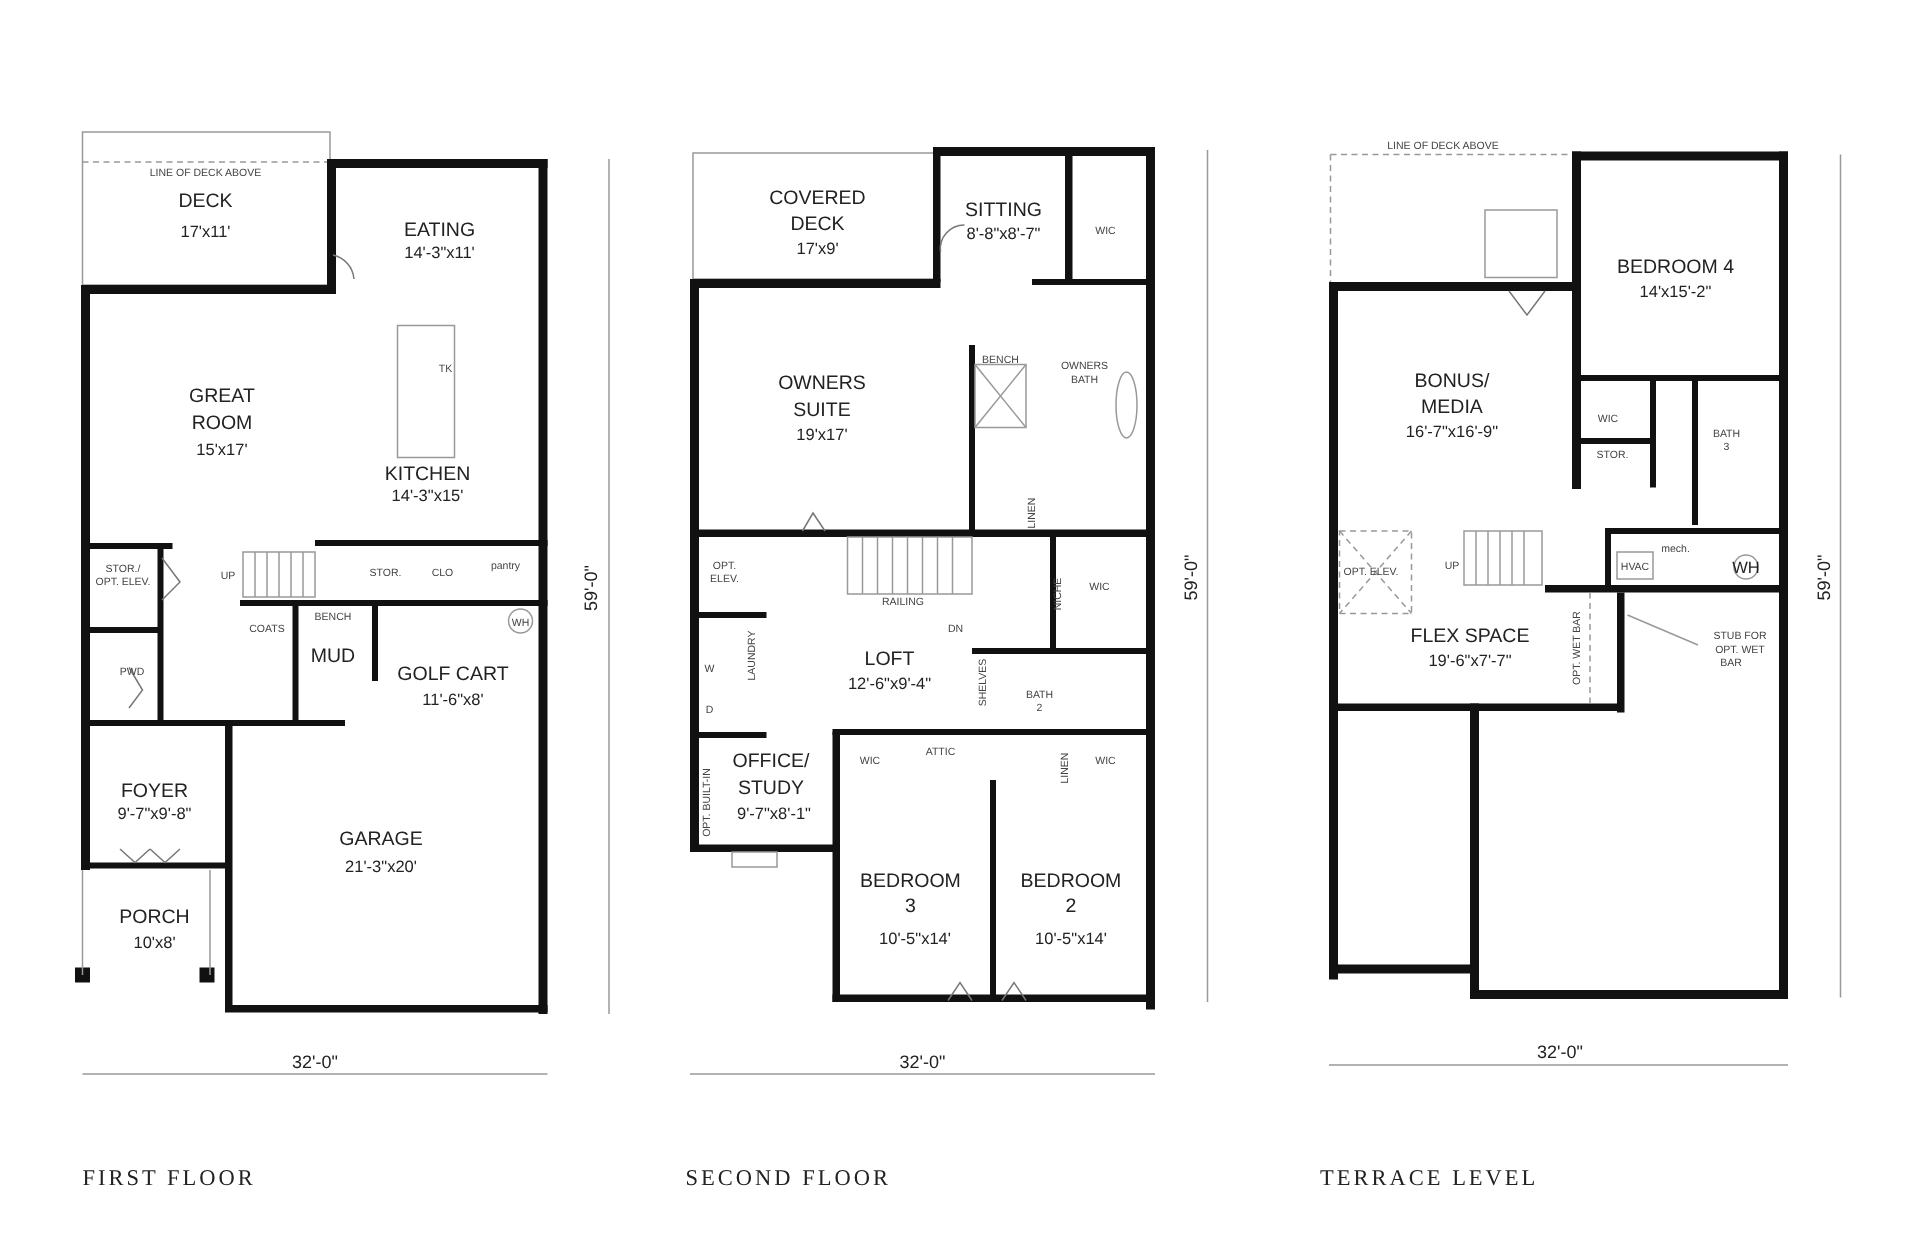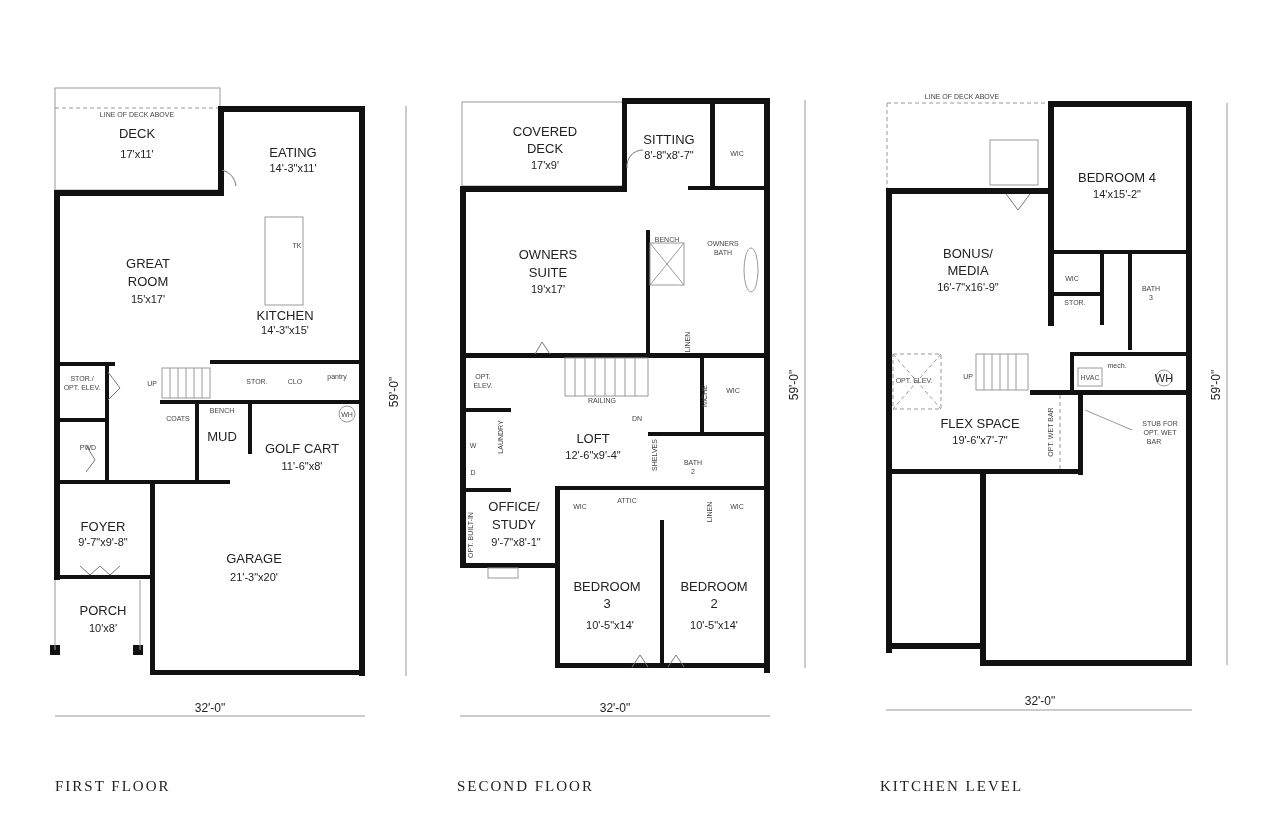--- a/index.html
+++ b/index.html
@@ -266,13 +266,13 @@
     <text class="lbl sm" x="1160" y="435">OPT. WET</text>
     <text class="lbl sm" x="1154" y="444">BAR</text>
 
     <text class="lbl dim" x="1040" y="705">32'-0"</text>
     <text class="lbl dim" x="1220" y="385" transform="rotate(-90 1220 385)">59'-0"</text>
   </g>
 </svg>
 
 <div class="title" style="left:55px;top:778px;">FIRST FLOOR</div>
 <div class="title" style="left:457px;top:778px;">SECOND FLOOR</div>
-<div class="title" style="left:880px;top:778px;">KITCHEN LEVEL</div>
+<div class="title" style="left:880px;top:778px;">TERRACE LEVEL</div>
 
 </body></html>

